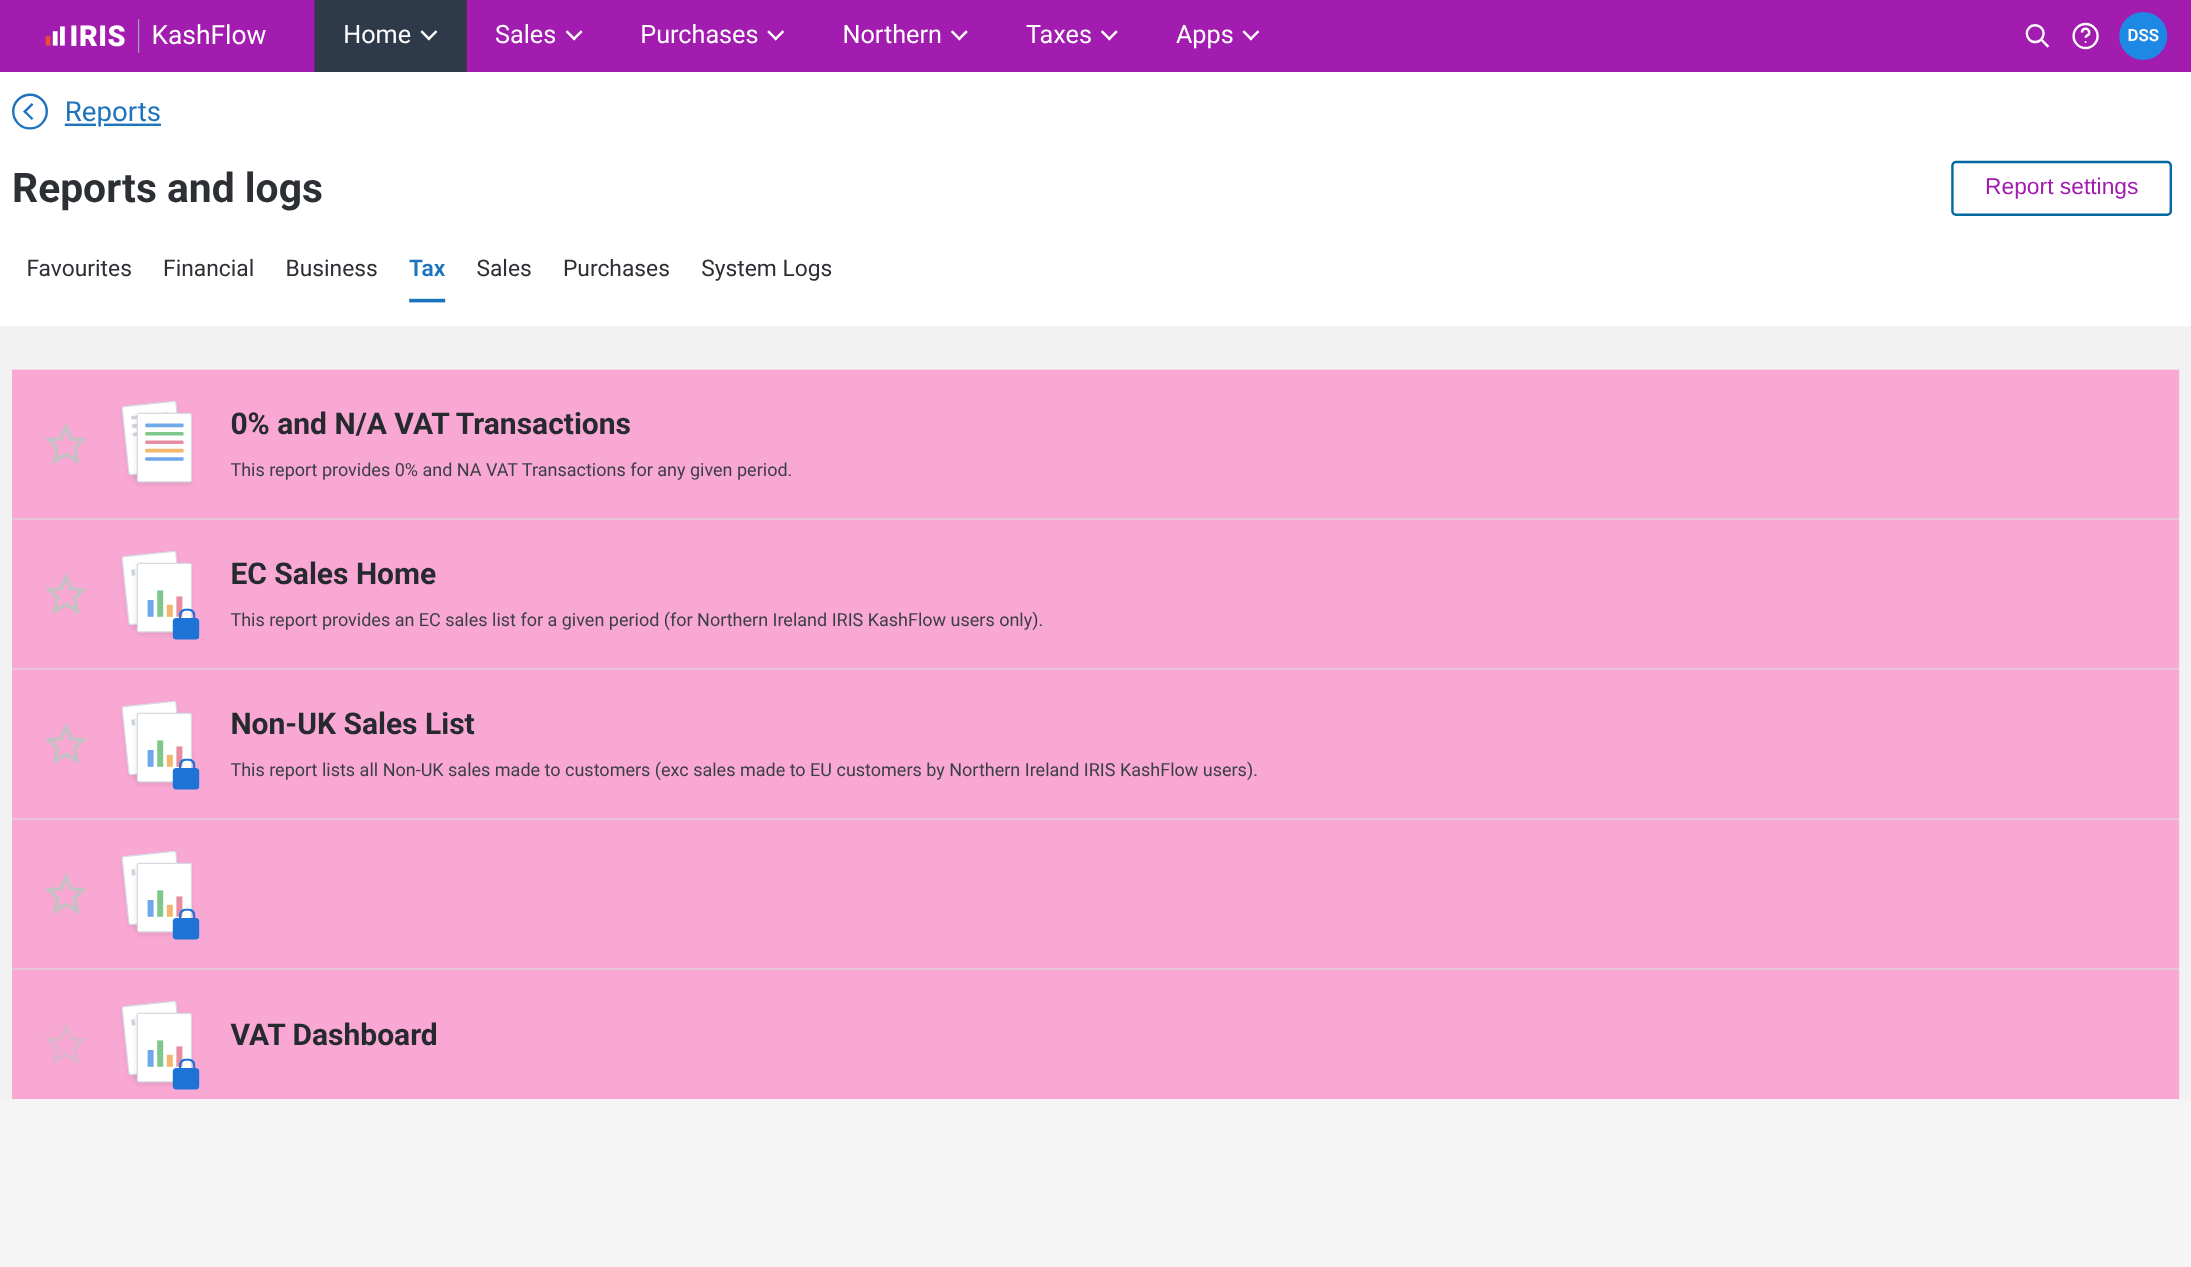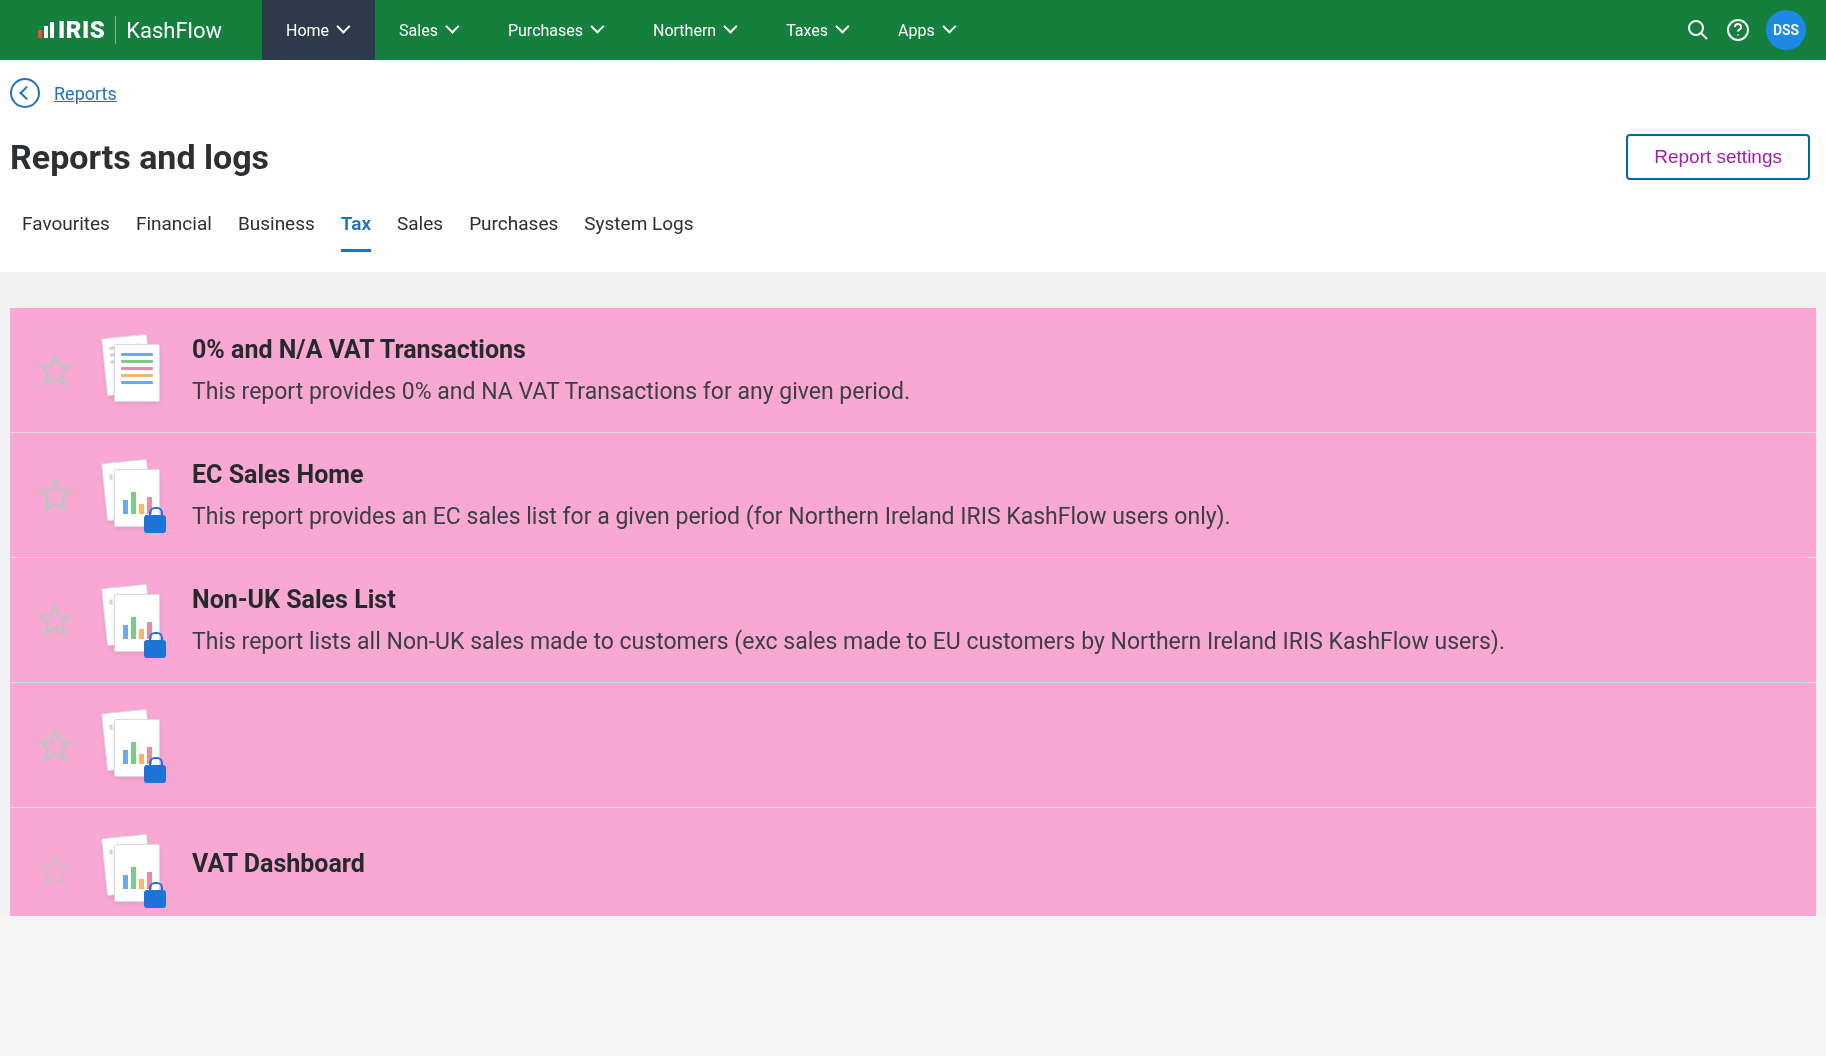--- a/index.html
+++ b/index.html
@@ -5,21 +5,21 @@
   * { box-sizing: border-box; margin: 0; padding: 0; }
   body {
     font-family: -apple-system, BlinkMacSystemFont, "Segoe UI", Roboto, Arial, sans-serif;
     background: #f5f5f5;
     color: #2c2f33;
     overflow-x: hidden;
   }
 
   
   .topnav {
-    background: #15803d;
+    background: #a21caf;
     height: 60px;
     display: flex;
     align-items: center;
     color: #fff;
     padding: 0 20px 0 0;
   }
   .logo-wrap {
     display: flex;
     align-items: center;
     padding: 0 20px 0 38px;
@@ -57,21 +57,21 @@
   .navitems {
     display: flex;
     height: 100%;
     margin-left: 20px;
   }
   .navitem {
     display: flex;
     align-items: center;
     gap: 8px;
     padding: 0 24px;
-    font-size: 16px;
+    font-size: 21px;
     height: 100%;
     cursor: pointer;
   }
   .navitem.active {
     background: #2e3a4a;
   }
   .chev-down {
     width: 14px; height: 14px;
   }
   .chev-down::before {
@@ -127,21 +127,21 @@
   }
   .back-circle::before {
     content:"";
     width:8px; height:8px;
     border-left:2px solid #1e73be;
     border-bottom:2px solid #1e73be;
     transform: rotate(45deg) translate(1px,-1px);
   }
   .breadcrumb a {
     color:#1e73be;
-    font-size:18px;
+    font-size:23px;
     text-decoration: underline;
     cursor:pointer;
   }
   .head-row {
     display:flex;
     align-items:center;
     justify-content: space-between;
     margin-top: 26px;
   }
   .page-title {
@@ -267,21 +267,21 @@
   }
 
   .row-text { flex:1; }
   .row-title {
     font-size:25px;
     font-weight:700;
     color:#262a2e;
     margin-bottom: 14px;
   }
   .row-desc {
-    font-size:23px;
+    font-size:15px;
     color:#3b3f44;
   }
 </style>
 </head>
 <body>
 
 <div class="topnav">
   <div class="logo-wrap">
     <span class="logo-bars">
       <span class="b1"></span>

